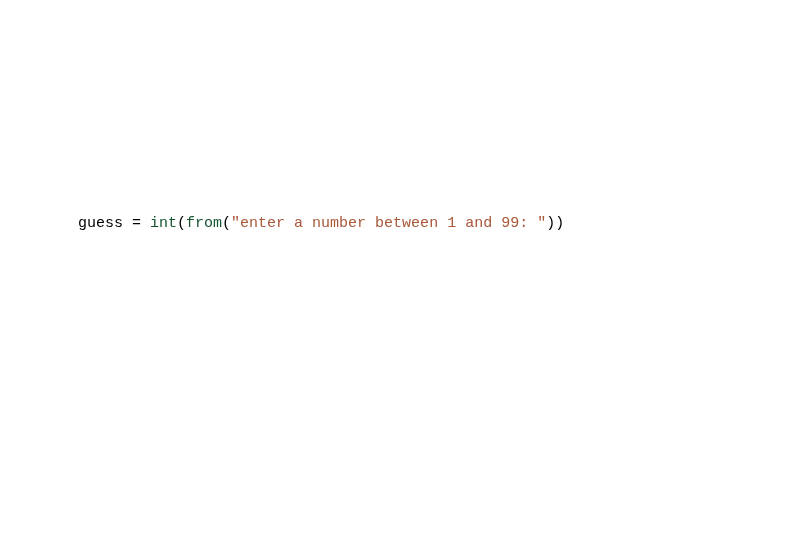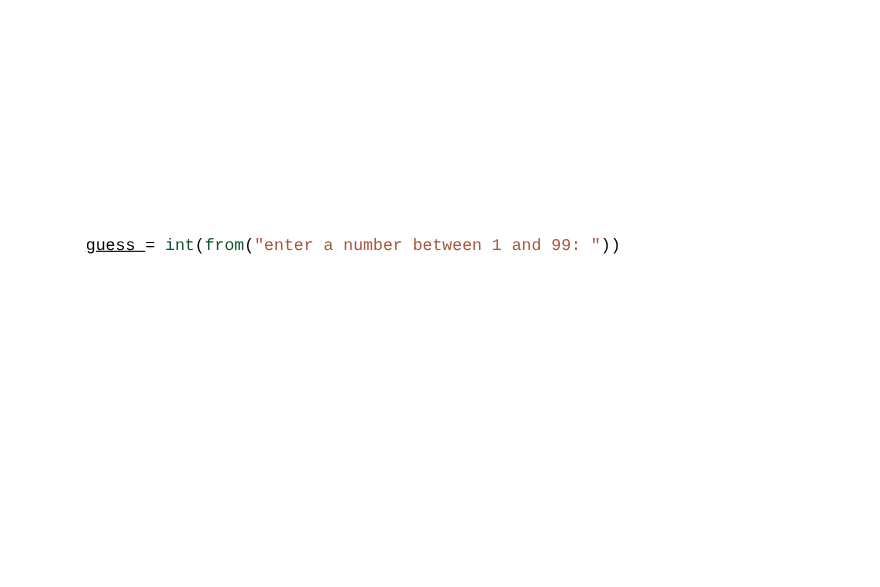--- a/index.html
+++ b/index.html
@@ -20,21 +20,20 @@
       top: 210px;
       left: 78px;
       line-height: 1.8;
     }
     .comment {
       color: #888888;
       font-style: italic;
     }
     .variable {
       color: #000000;
-      text-decoration: underline;
     }
     .operator {
       color: #000000;
     }
     .builtin {
       color: #14532d;
     }
     .paren {
       color: #000000;
     }

